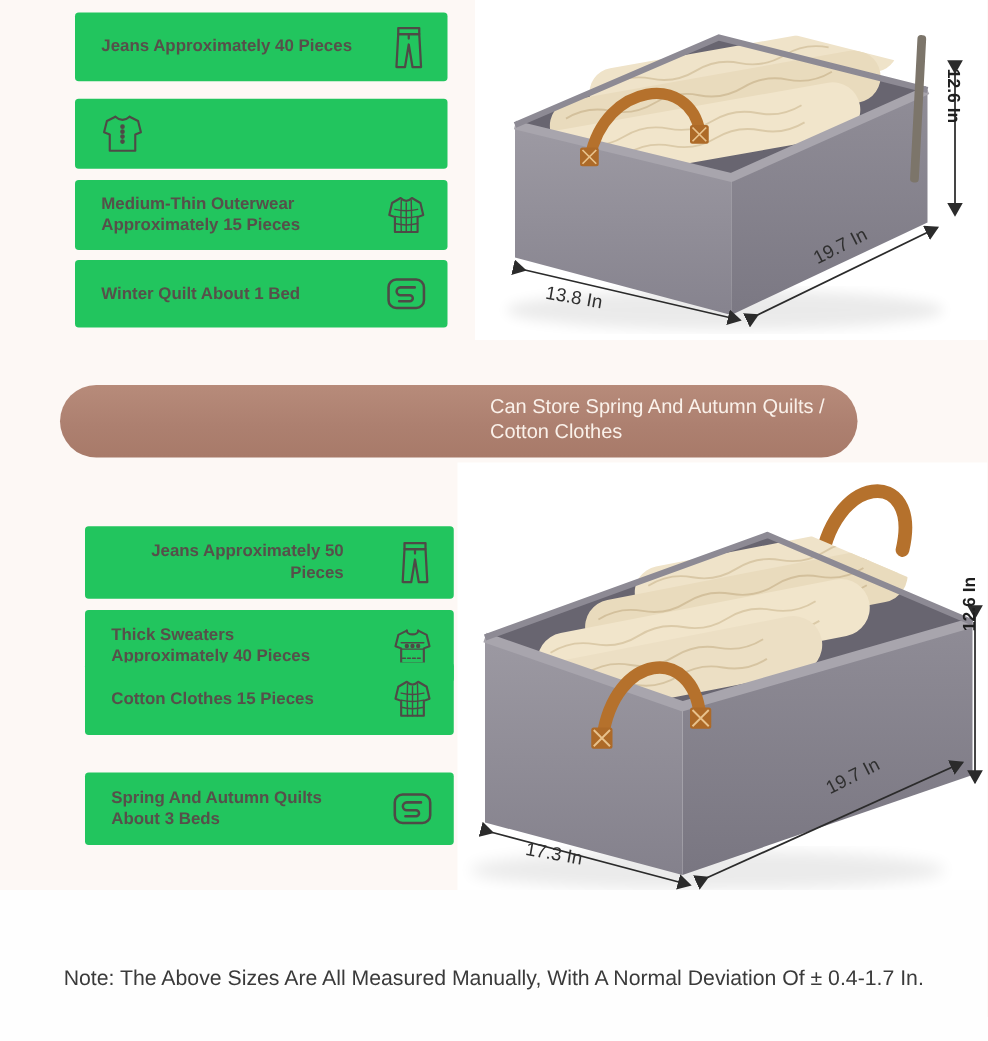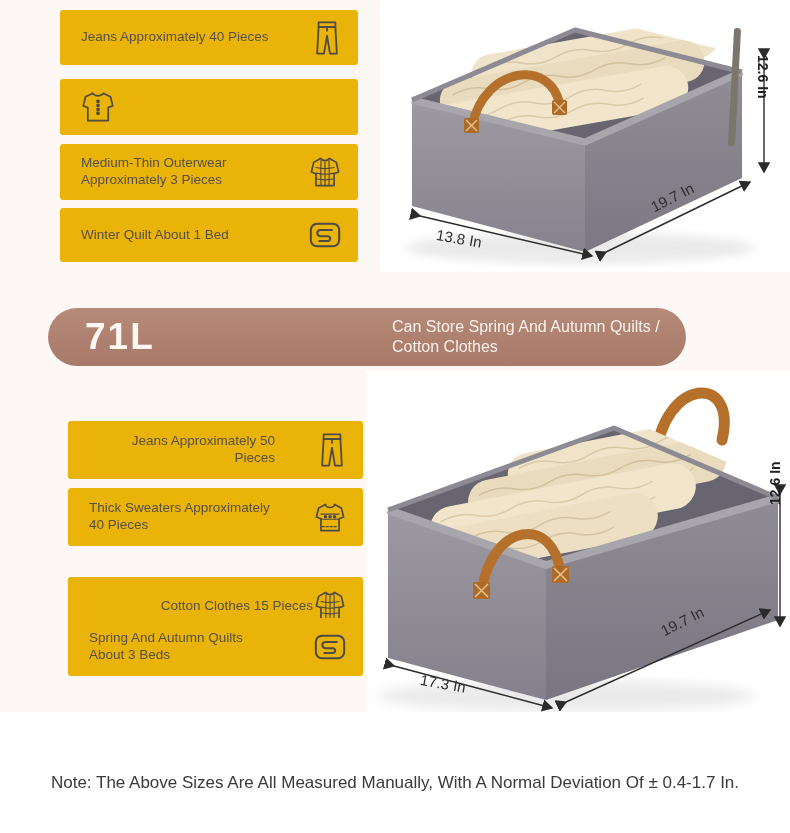--- a/index.html
+++ b/index.html
@@ -5,36 +5,36 @@
   html,body{margin:0;padding:0;}
   body{
     width:790px;height:833px;position:relative;overflow:hidden;
     background:#fdf8f5;
     font-family:"Liberation Sans", sans-serif;
     color:#55504a;
   }
   
   .row{
     position:absolute;display:flex;align-items:center;justify-content:space-between;
-    background:#eab308;border-radius:3px;
-    padding:0 16px 0 21px;box-sizing:border-box;
+    background:#22c55e;border-radius:3px;
+    padding:0 16px 0 21px;box-sizing:border-box;font-weight:bold;
   }
   .row .label{font-size:13.5px;line-height:1.25;color:#56504a;}
   .sec-top .label{max-width:212px;}
   .sec-bottom .label{max-width:186px;}
   .row svg{flex:0 0 auto;}
   
   #r00{left:60px;top:10px;width:298px;height:55px;}
   #r01{left:60px;top:79px;width:298px;height:56px;}
   #r02{left:60px;top:144px;width:298px;height:56px;}
   #r03{left:60px;top:208px;width:298px;height:54px;gap:24px;}
   
   #r10{left:68px;top:421px;width:295px;height:58px;text-align:right;}
   #r11{left:68px;top:488px;width:295px;height:58px;}
-  #r12{left:68px;top:577px;width:295px;height:58px;justify-content:flex-end;}
+  #r12{left:68px;top:530px;width:295px;height:58px;}
   #r13{left:68px;top:618px;width:295px;height:58px;}
 
   
   .photo{position:absolute;background:#fff;}
   #photo-top{left:380px;top:0;width:410px;height:272px;}
   #photo-bottom{left:366px;top:370px;width:424px;height:345px;}
   .dim{
     position:absolute;font-size:15px;color:#2f2f2f;white-space:nowrap;
     transform-origin:0 0;
   }
@@ -86,21 +86,21 @@
   <svg class="icon" width="34" height="34" viewBox="0 0 30 30">
     <path d="M10,3 L4,6 2,14 6,15.5 6,27 24,27 24,15.5 28,14 26,6 20,3"></path>
     <path d="M10,3 Q15,7.5 20,3"></path>
     <circle cx="15" cy="10" r="0.9" fill="#4e4a46"></circle>
       <circle cx="15" cy="13.5" r="0.9" fill="#4e4a46"></circle>
     <circle cx="15" cy="17" r="0.9" fill="#4e4a46"></circle>
       <circle cx="15" cy="20.5" r="0.9" fill="#4e4a46"></circle>
   </svg>
 </div>
 <div class="row sec-top" id="r02">
-  <span class="label">Medium-Thin Outerwear Approximately 3 Pieces</span>
+  <span class="label">Medium-Thin Outerwear Approximately 15 Pieces</span>
   <svg class="icon" width="34" height="34" viewBox="0 0 30 30">
     <path d="M11,3 L5,6.5 3,15 7,16.5 7,27 23,27 23,16.5 27,15 25,6.5 19,3 Q15,7 11,3 Z"></path>
     <path d="M7,11 Q15,13 23,11" stroke-width="1"></path>
       <path d="M7,16 Q15,18 23,16" stroke-width="1"></path>
     <path d="M7,21 Q15,23 23,21" stroke-width="1"></path>
     <path d="M11.5,4.5 Q11,15 11.5,27" stroke-width="1"></path>
       <path d="M15,6.5 V27" stroke-width="1"></path>
     <path d="M18.5,4.5 Q19,15 18.5,27" stroke-width="1"></path>
   </svg>
 </div>
@@ -177,21 +177,20 @@
     <line x1="40" y1="216" x2="212" y2="256" stroke="#2b2b2b" stroke-width="1.4" marker-start="url(#ah1)" marker-end="url(#ah1)"></line>
     <line x1="226" y1="252" x2="370" y2="182" stroke="#2b2b2b" stroke-width="1.4" marker-start="url(#ah1)" marker-end="url(#ah1)"></line>
     <line x1="384" y1="58" x2="384" y2="172" stroke="#2b2b2b" stroke-width="1.4" marker-start="url(#ah1)" marker-end="url(#ah1)"></line>
   </svg>
   <span class="dim" id="dim-t-w">13.8 In</span>
   <span class="dim" id="dim-t-d">19.7 In</span>
   <span class="dim h" id="dim-t-h">12.6 In</span>
 </div>
 
 <div id="banner">
-  <span class="cap">71L</span>
   <span class="desc">Can Store Spring And Autumn Quilts / Cotton Clothes</span>
 </div>
 
 <div class="row sec-bottom" id="r10">
   <span class="label">Jeans Approximately 50 Pieces</span>
   <svg class="icon" width="30" height="36" viewBox="0 0 24 30">
     <path d="M5,2 H19 V6 H5 Z"></path>
       <path d="M5,6 L3.8,28 H9.5 L12,13 L14.5,28 H20.2 L19,6 Z"></path>
       <path d="M12,6 V9"></path>
   </svg>

